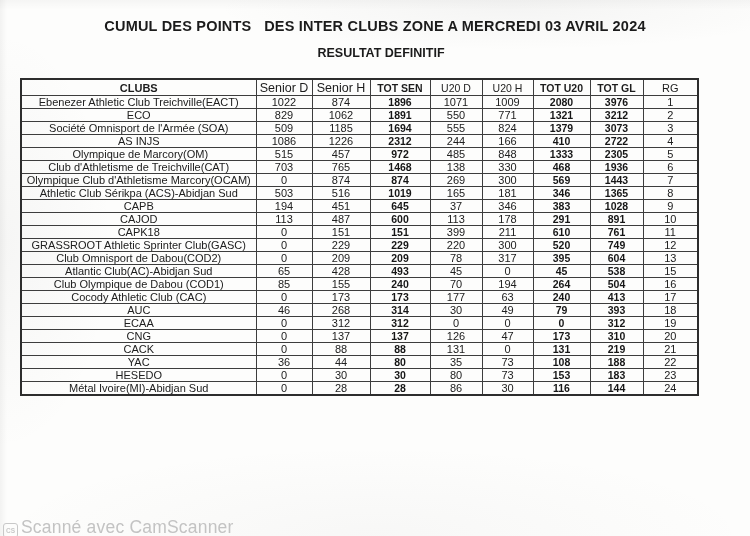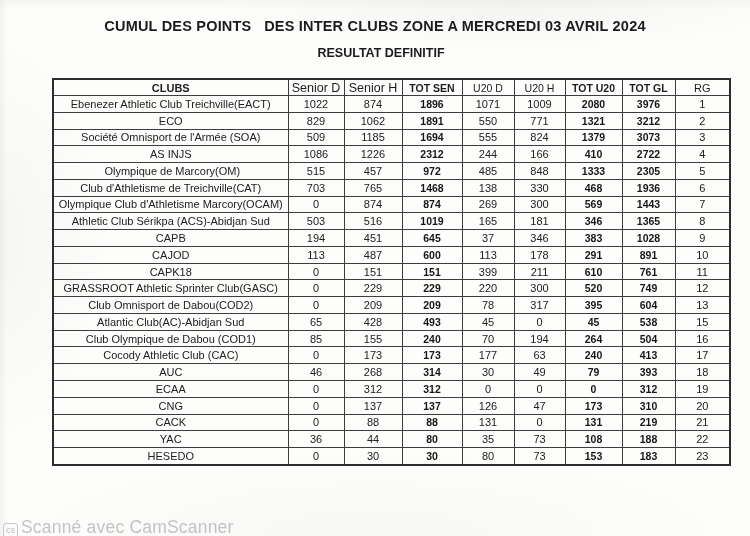--- a/index.html
+++ b/index.html
@@ -29,22 +29,22 @@
     color: #1b1b1b;
   }
   .doc-subtitle {
     position: absolute; top: 46px; left: 0; right: 0;
     text-align: center;
     font-size: 12.5px; font-weight: bold;
     color: #1b1b1b;
     margin-left: 12px;
   }
   table.results {
-    position: absolute; left: 52px; top: 78px;
-    width: 678px; height: 388px;
+    position: absolute; left: 20px; top: 78px;
+    width: 678px; height: 312px;
     border-collapse: collapse;
     table-layout: fixed;
     border: 2px solid #2d2d2d;
   }
   table.results th, table.results td {
     border: 1px solid #3d3d3d;
     padding: 0;
     vertical-align: middle;
     overflow: hidden;
   }
@@ -351,20 +351,31 @@
           <td class="club">HESEDO</td>
           <td class="num">0</td>
           <td class="num">30</td>
           <td class="num tot">30</td>
           <td class="num">80</td>
           <td class="num">73</td>
           <td class="num tot">153</td>
           <td class="num tot">183</td>
           <td class="num">23</td>
         </tr>
+        <tr>
+          <td class="club">Métal Ivoire(MI)-Abidjan Sud</td>
+          <td class="num">0</td>
+          <td class="num">28</td>
+          <td class="num tot">28</td>
+          <td class="num">86</td>
+          <td class="num">30</td>
+          <td class="num tot">116</td>
+          <td class="num tot">144</td>
+          <td class="num">24</td>
+        </tr>
       </tbody>
   </table>
 
   <div class="watermark">
     <span class="wm-icon">CS</span>
     <span class="wm-text">Scanné avec CamScanner</span>
   </div>
 </div>
 
 </body></html>

